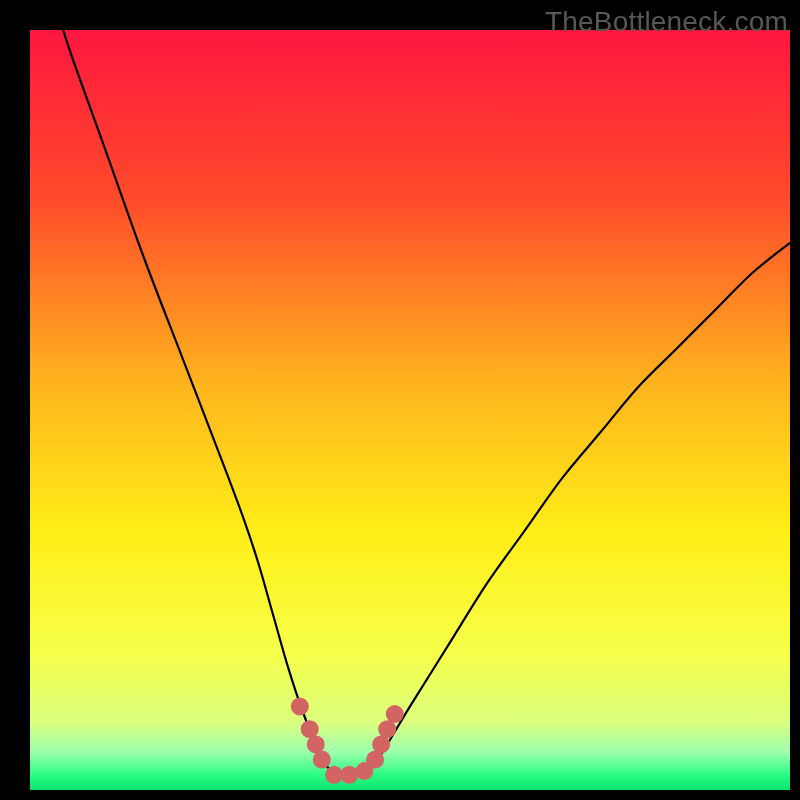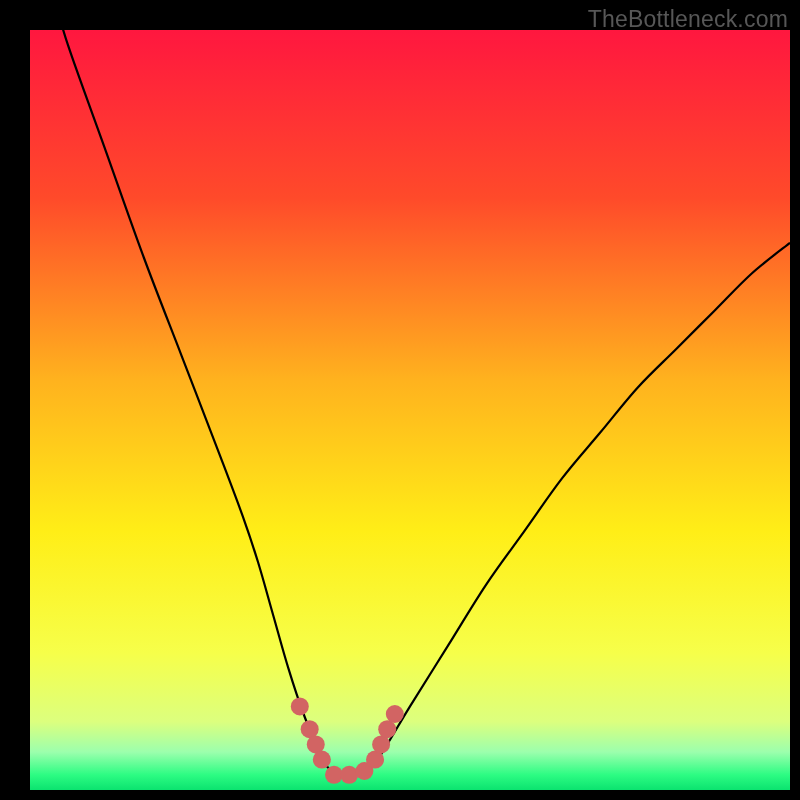--- a/index.html
+++ b/index.html
@@ -14,21 +14,21 @@
     position: relative;
     width: 800px;
     height: 800px;
     background: #000;
   }
   .watermark {
     position: absolute;
     top: 6px;
     right: 12px;
     font-family: Arial, Helvetica, sans-serif;
-    font-size: 23px;
+    font-size: 28px;
     color: #575757;
     letter-spacing: 0.2px;
     z-index: 10;
   }
   svg.plot {
     position: absolute;
     left: 0;
     top: 0;
     width: 800px;
     height: 800px;

